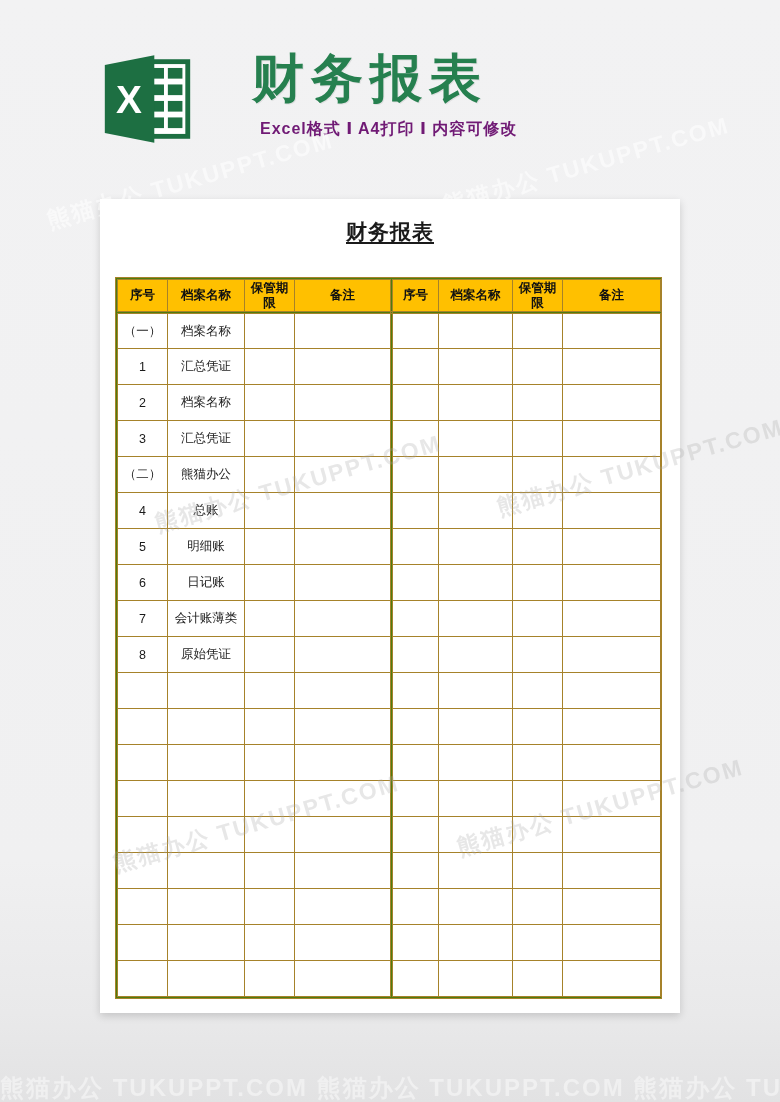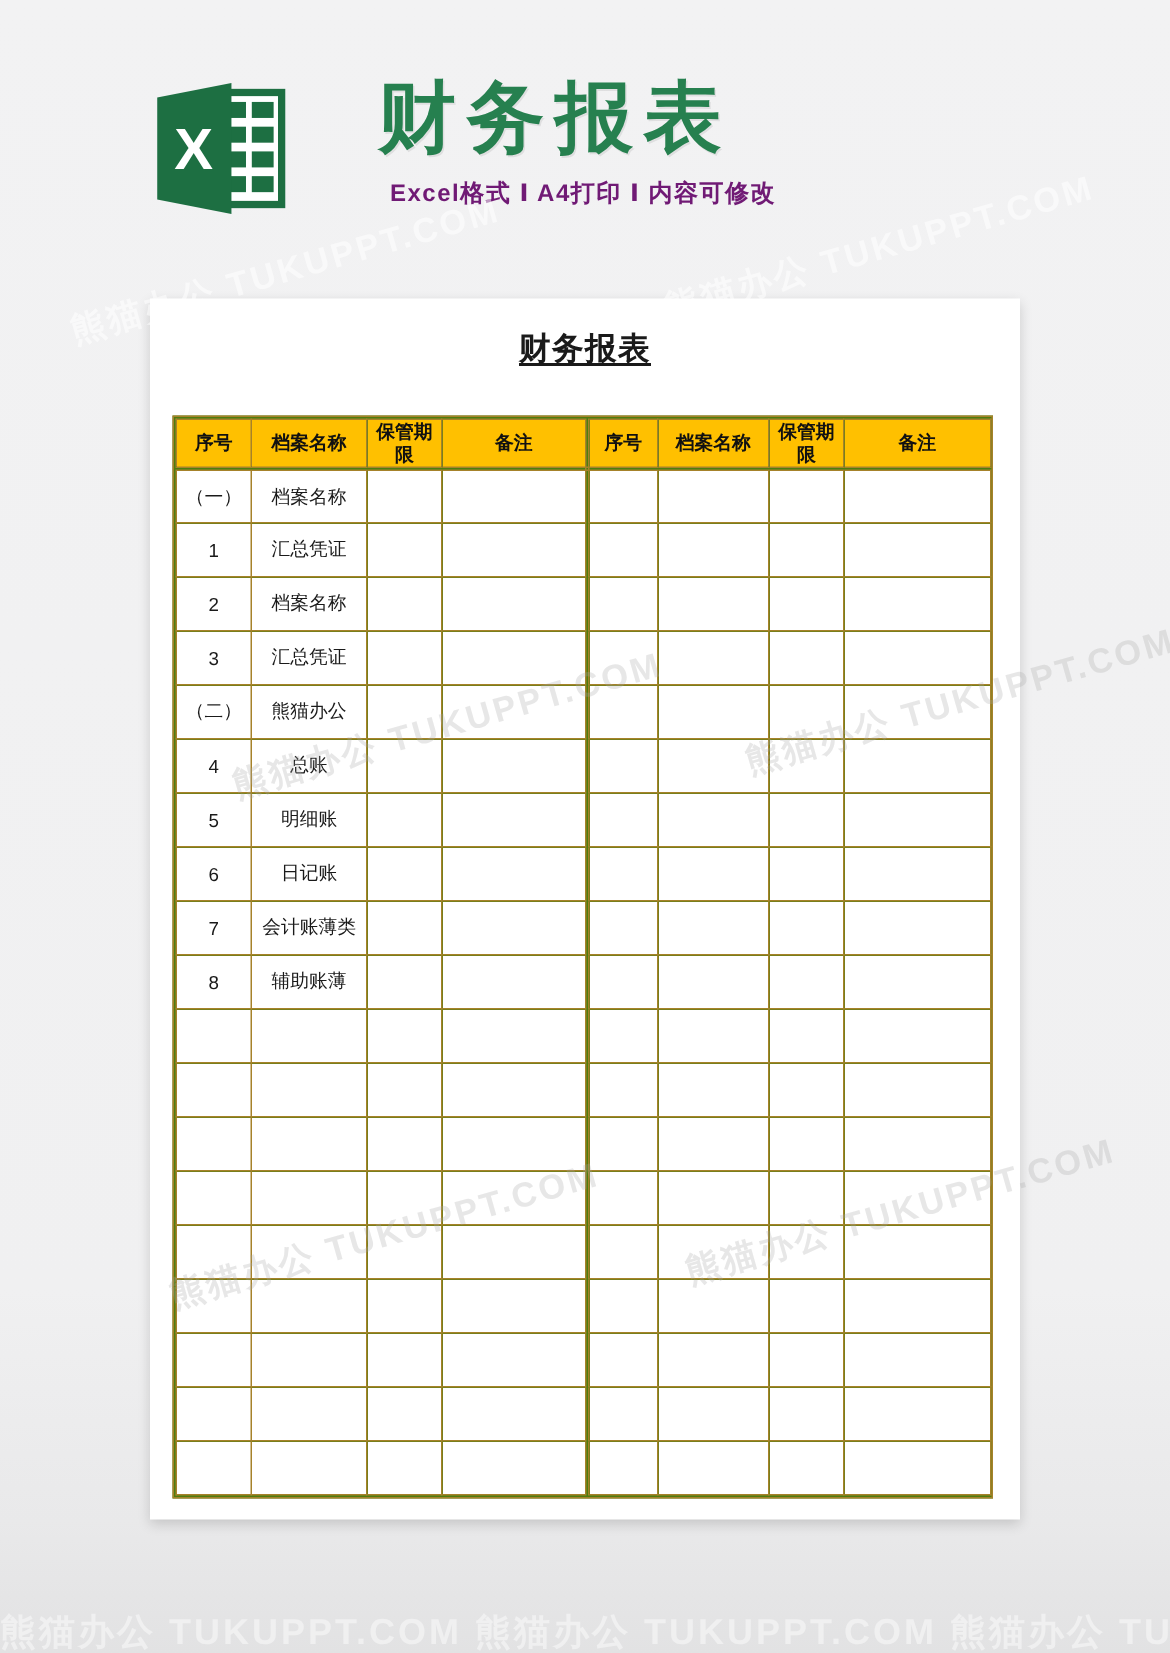--- a/index.html
+++ b/index.html
@@ -242,21 +242,21 @@
             <td>会计账薄类</td>
             <td></td>
             <td class="sep"></td>
             <td></td>
             <td></td>
             <td></td>
             <td></td>
           </tr>
           <tr>
             <td>8</td>
-            <td>辅助账薄</td>
+            <td>原始凭证</td>
             <td></td>
             <td class="sep"></td>
             <td></td>
             <td></td>
             <td></td>
             <td></td>
           </tr>
           <tr>
             <td></td>
             <td></td>

